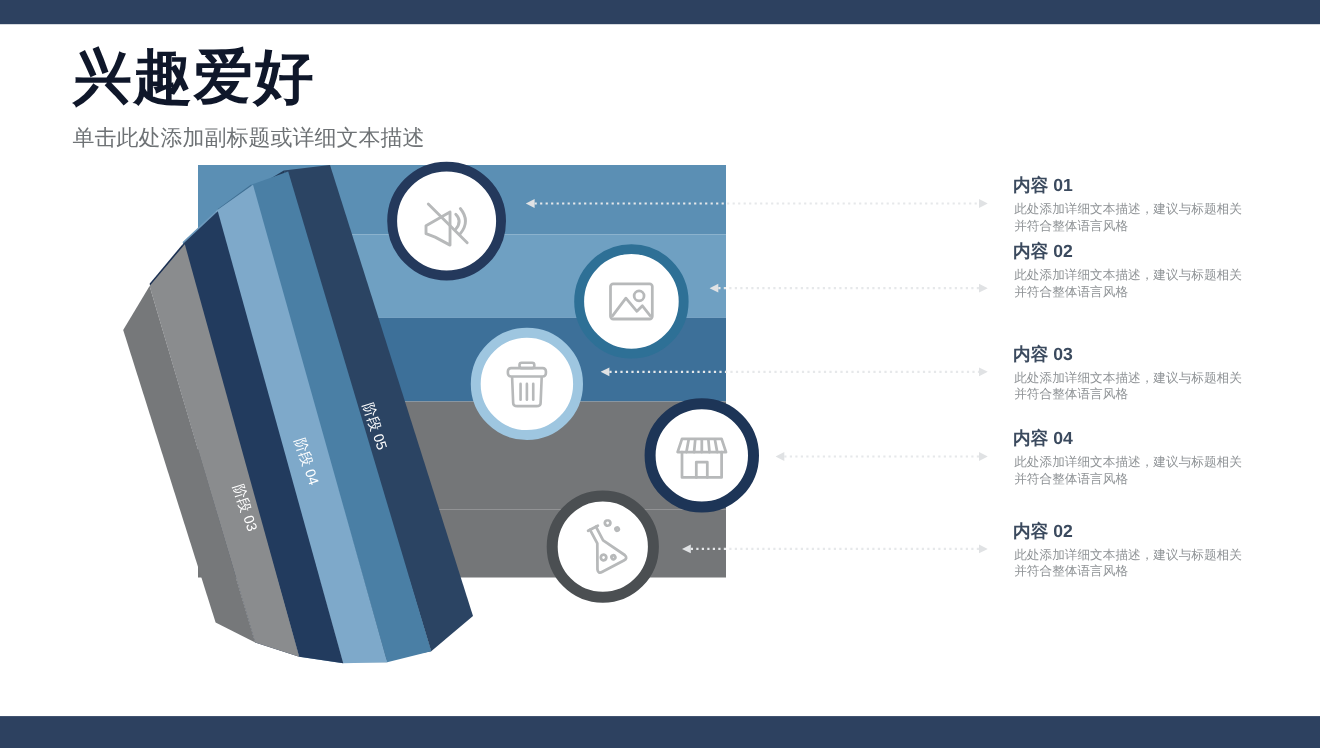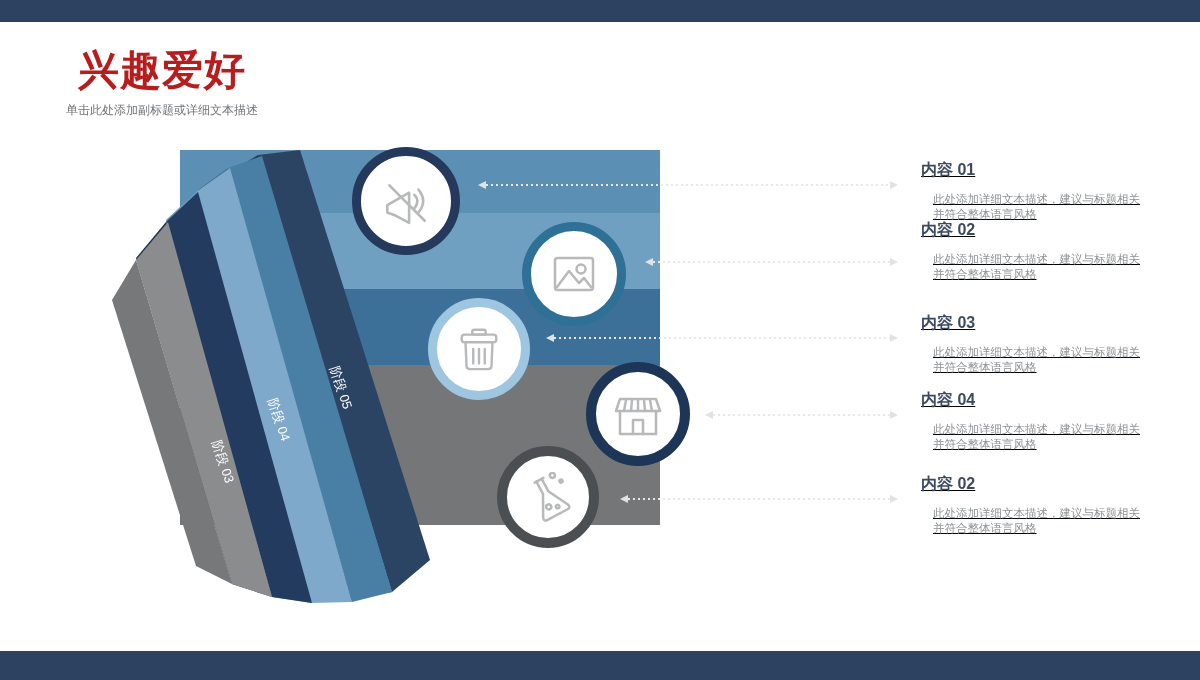--- a/index.html
+++ b/index.html
@@ -28,31 +28,30 @@
   #bar-top    { top: 0;   height: 22px; }
   #bar-bottom { top: 651px; height: 29px; }
 
   
   #heading {
     position: absolute;
     left: 66px;
     top: 45px;
   }
   #page-title {
-    font-size: 41px;
+    font-size: 54px;
     line-height: 50px;
     font-weight: bold;
-    color: #b91c1c;
+    color: #0f172a;
     letter-spacing: 1px;
     white-space: nowrap;
-    text-align: center;
   }
   #page-subtitle {
-    margin-top: 5px;
-    font-size: 12px;
+    margin-top: 21px;
+    font-size: 20px;
     line-height: 20px;
     color: #6e7275;
     white-space: nowrap;
   }
 
   
   #graphic {
     position: absolute;
     left: 0;
     top: 0;
@@ -79,35 +78,34 @@
     position: absolute;
     height: 10px;
   }
   .connector svg { display: block; }
 
   
   .content-item {
     position: absolute;
     left: 921px;
     width: 260px;
-    text-decoration: underline;
   }
   .content-title {
     font-size: 16px;
     line-height: 20px;
     font-weight: bold;
     color: #3b4a5e;
     margin: 0 0 4px 0;
     white-space: nowrap;
   }
   .content-desc {
     font-size: 11.5px;
     line-height: 15px;
     color: #8e9295;
-    margin: 12px;
+    margin: 1px;
     white-space: pre-line;
   }
 </style>
 </head>
 <body>
 
 <div id="slide">
 
   <div class="bar" id="bar-top" style="background: rgb(45, 65, 96);"></div>
   <div class="bar" id="bar-bottom" style="background: rgb(45, 65, 96);"></div>

